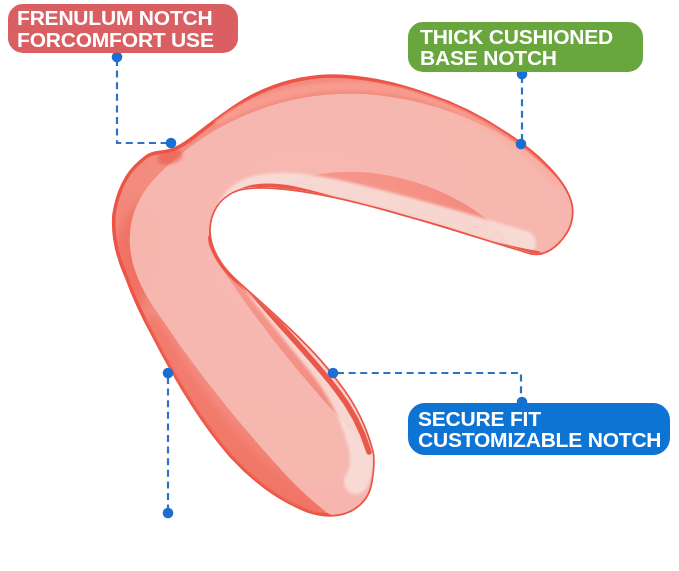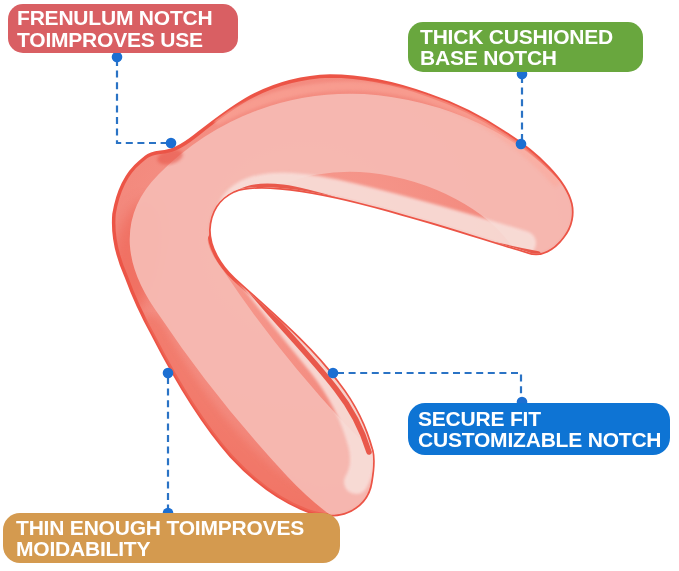--- a/index.html
+++ b/index.html
@@ -141,31 +141,27 @@
       <circle cx="521" cy="144" r="5.3" fill="#1c6fd2"></circle>
       <circle cx="333" cy="373" r="5.3" fill="#1c6fd2"></circle>
       <circle cx="522" cy="402" r="5.3" fill="#1c6fd2"></circle>
       <circle cx="168" cy="373" r="5.3" fill="#1c6fd2"></circle>
       <circle cx="168" cy="513" r="5.3" fill="#1c6fd2"></circle>
     </g>
   </svg>
 
   <div class="callout callout--frenulum" style="background: rgb(217, 95, 99);">
     <span class="line">FRENULUM NOTCH</span>
-    <span class="line">TOIMPROVES USE</span>
+    <span class="line">FORCOMFORT USE</span>
   </div>
 
   <div class="callout callout--cushioned" style="background: rgb(105, 167, 62);">
     <span class="line">THICK CUSHIONED</span>
     <span class="line">BASE NOTCH</span>
   </div>
 
   <div class="callout callout--securefit" style="background: rgb(14, 116, 212);">
     <span class="line">SECURE FIT</span>
     <span class="line">CUSTOMIZABLE NOTCH</span>
   </div>
 
-  <div class="callout callout--thin" style="background: rgb(212, 154, 79);">
-    <span class="line">THIN ENOUGH TOIMPROVES</span>
-    <span class="line">MOIDABILITY</span>
-  </div>
 
 </div>
 
 </body></html>

